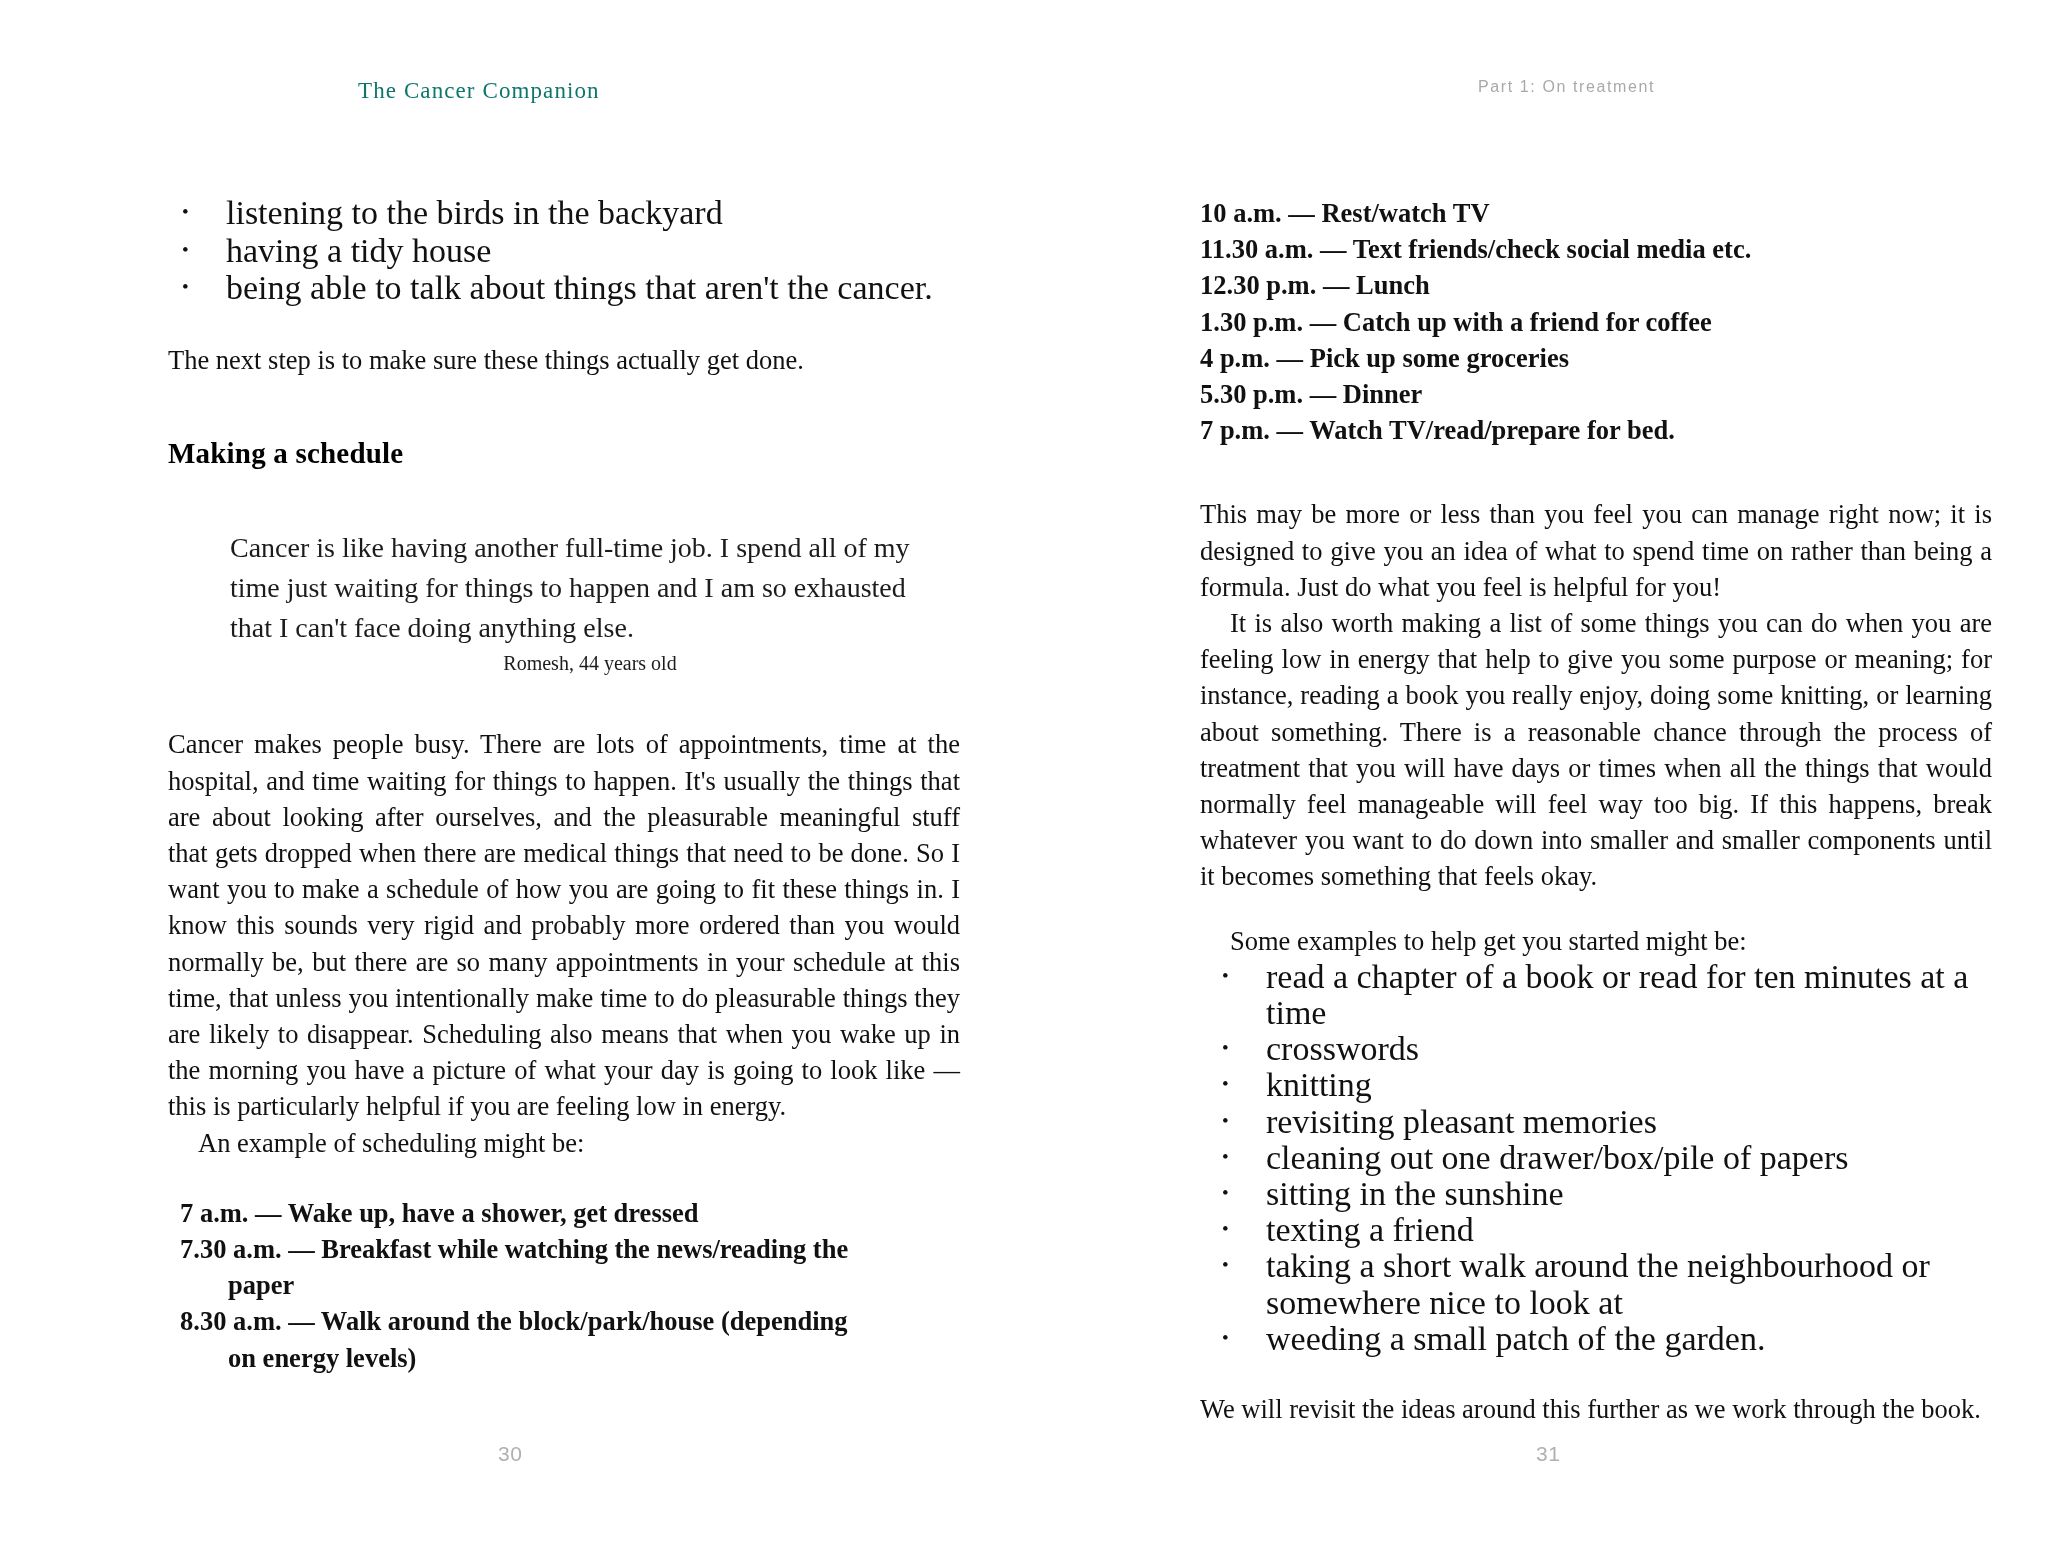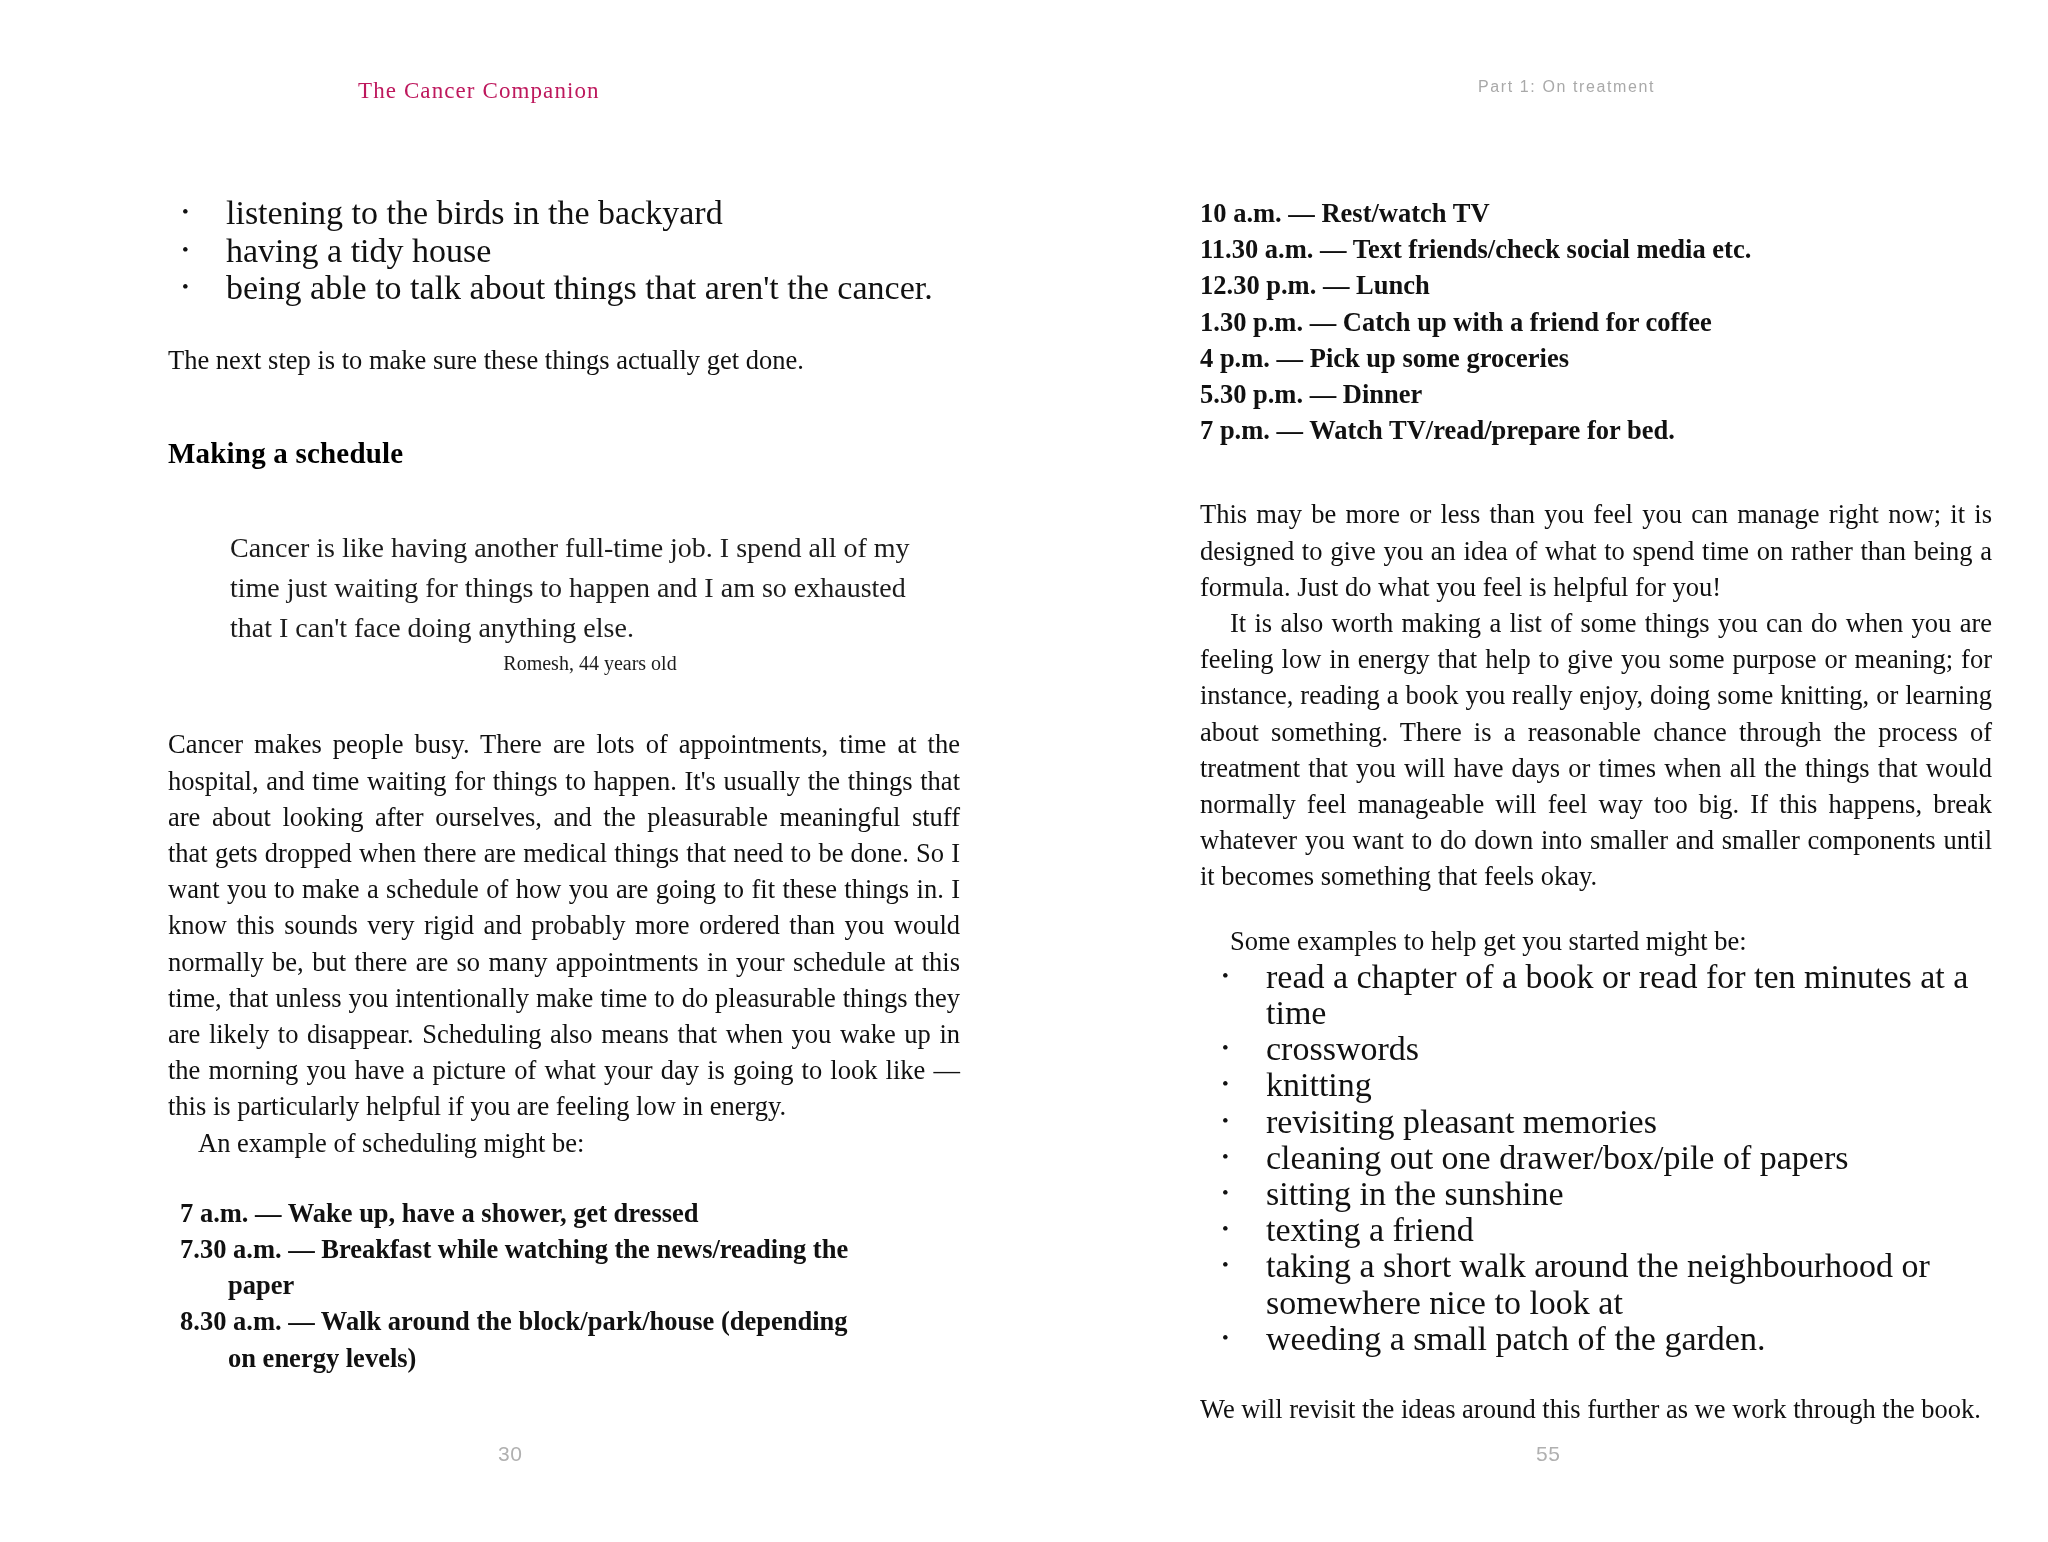--- a/index.html
+++ b/index.html
@@ -35,21 +35,21 @@
   .runhead {
     position: absolute;
     top: 78px;
     font-size: 23px;
     white-space: nowrap;
   }
   .runhead-verso {
     left: 358px;
     font-family: "Liberation Serif", "DejaVu Serif", serif;
     letter-spacing: 1.1px;
-    color: #be185d;
+    color: #0f766e;
   }
   .runhead-recto {
     left: 454px;
     font-family: "Liberation Sans", "DejaVu Sans", sans-serif;
     letter-spacing: 1.6px;
     font-size: 16px;
     color: #a9a9a9;
   }
 
   
@@ -246,16 +246,16 @@
         <li><span>taking a short walk around the neighbourhood or somewhere nice to look at</span></li>
         <li><span>weeding a small patch of the garden.</span></li>
       </ul>
 
       <div class="gap-md"></div>
 
       <p class="flush last-ragged" style="margin-left:-24px; width:800px;">We will revisit the ideas around this further as we work through the book.</p>
 
     </div>
 
-    <div class="folio folio-recto">55</div>
+    <div class="folio folio-recto">31</div>
   </div>
 
 </div>
 
 </body></html>

